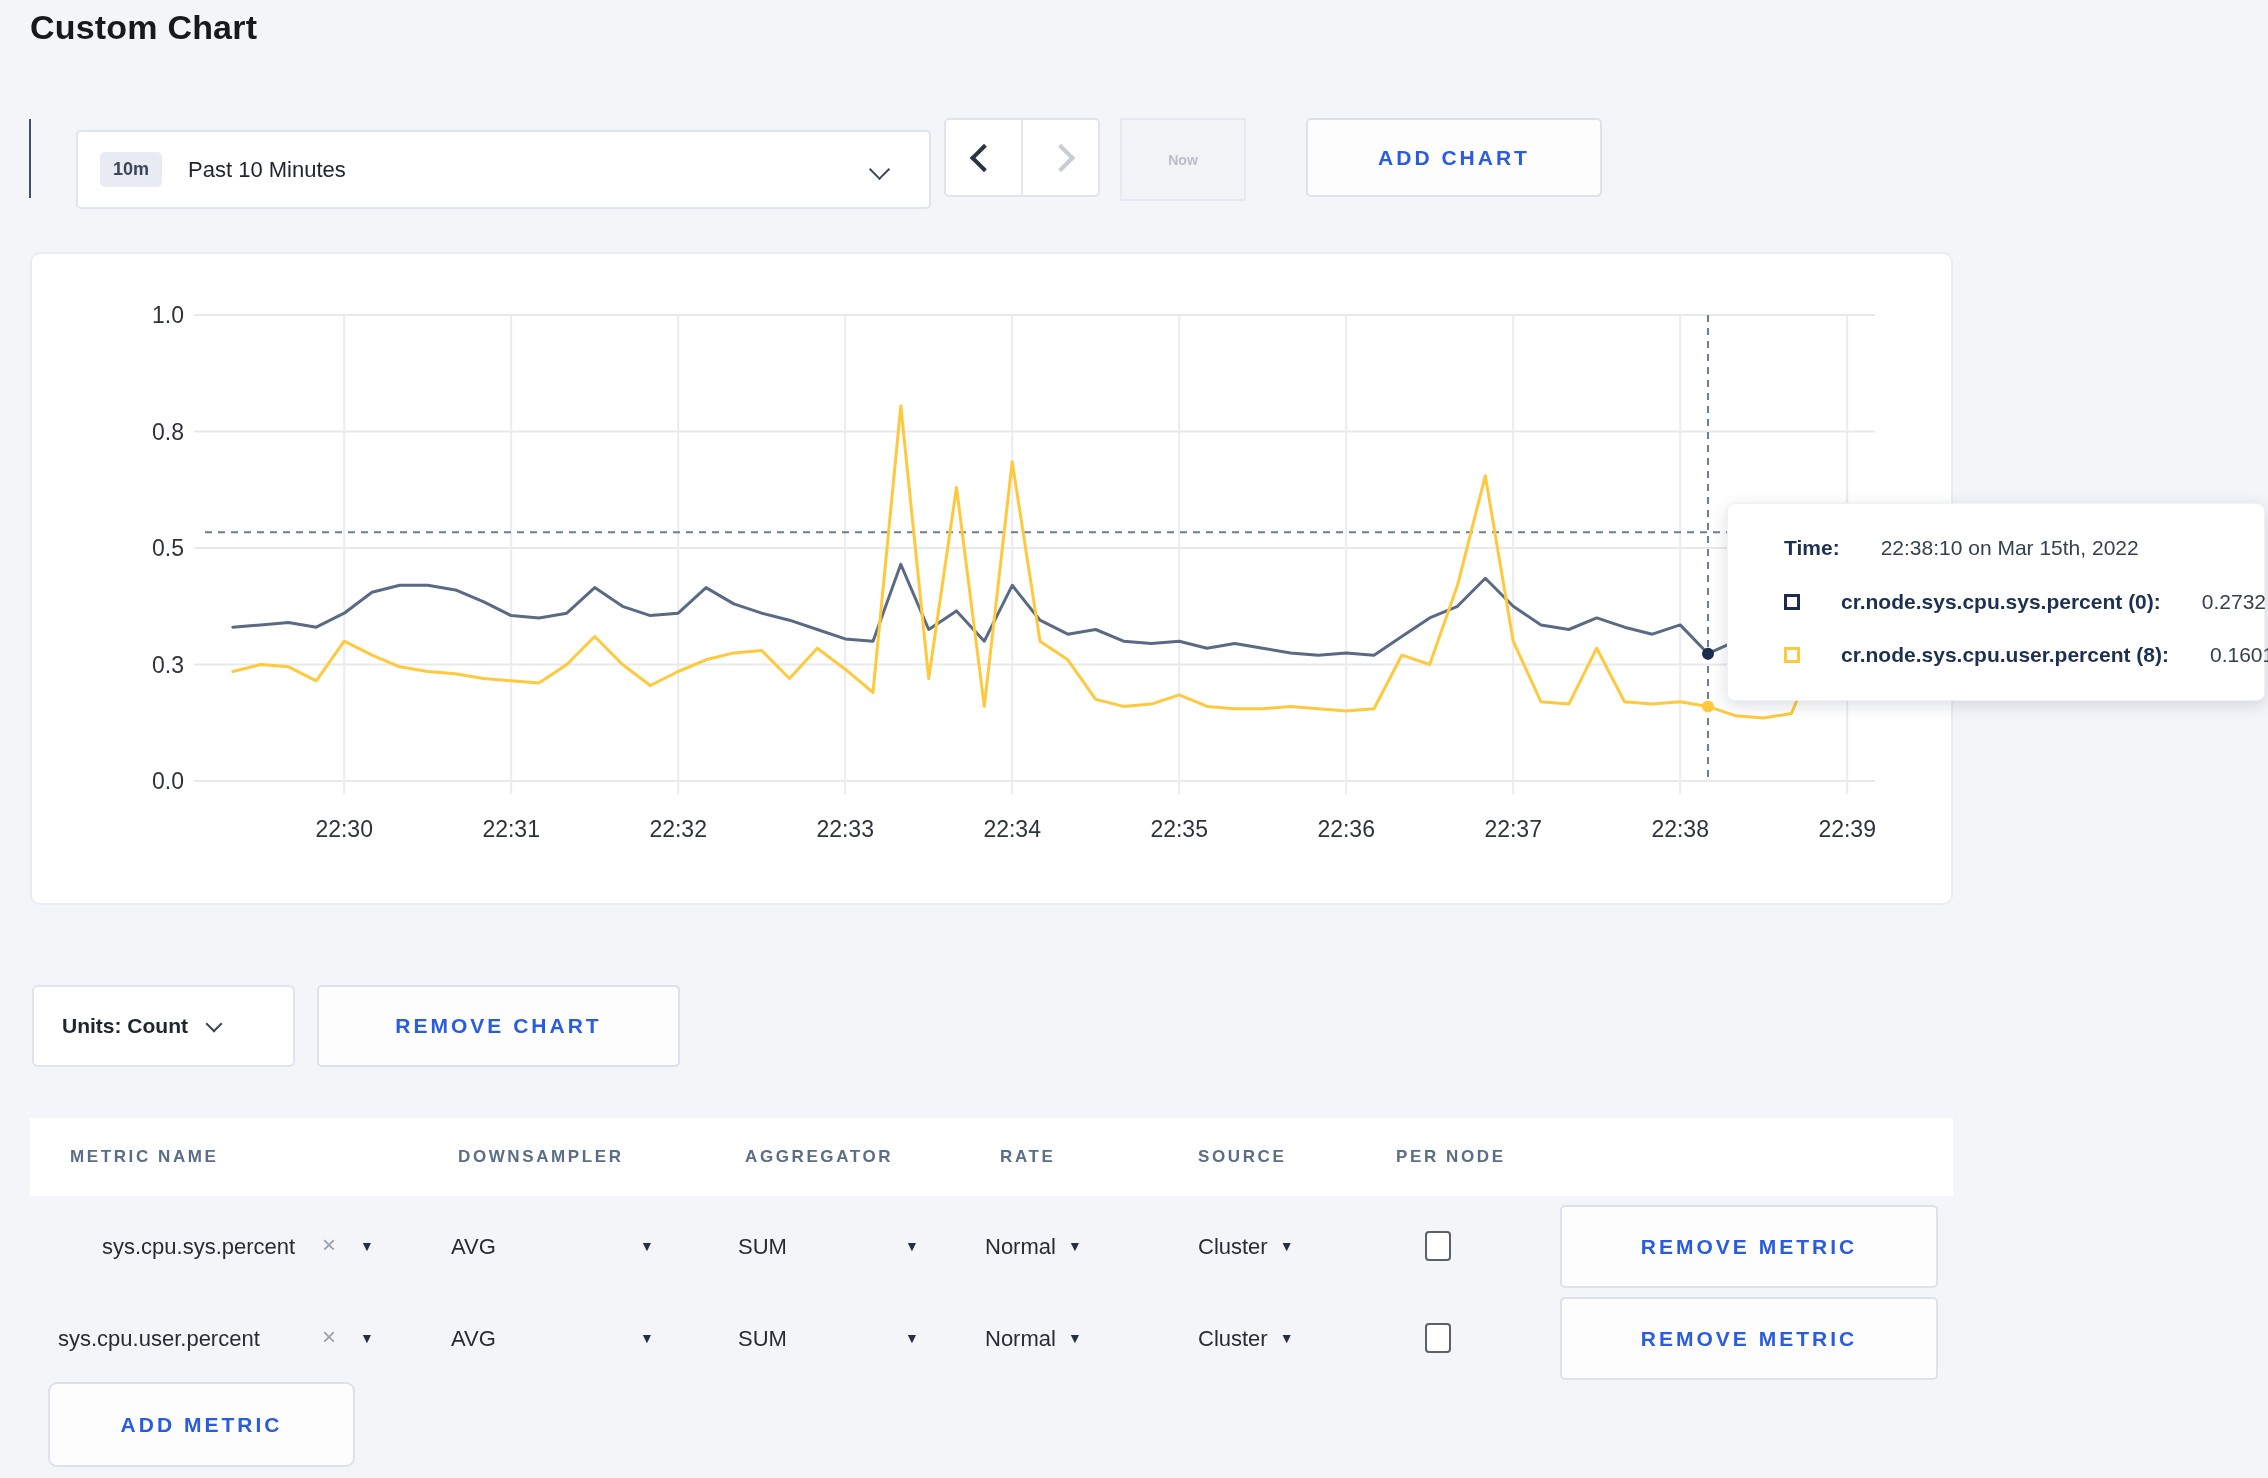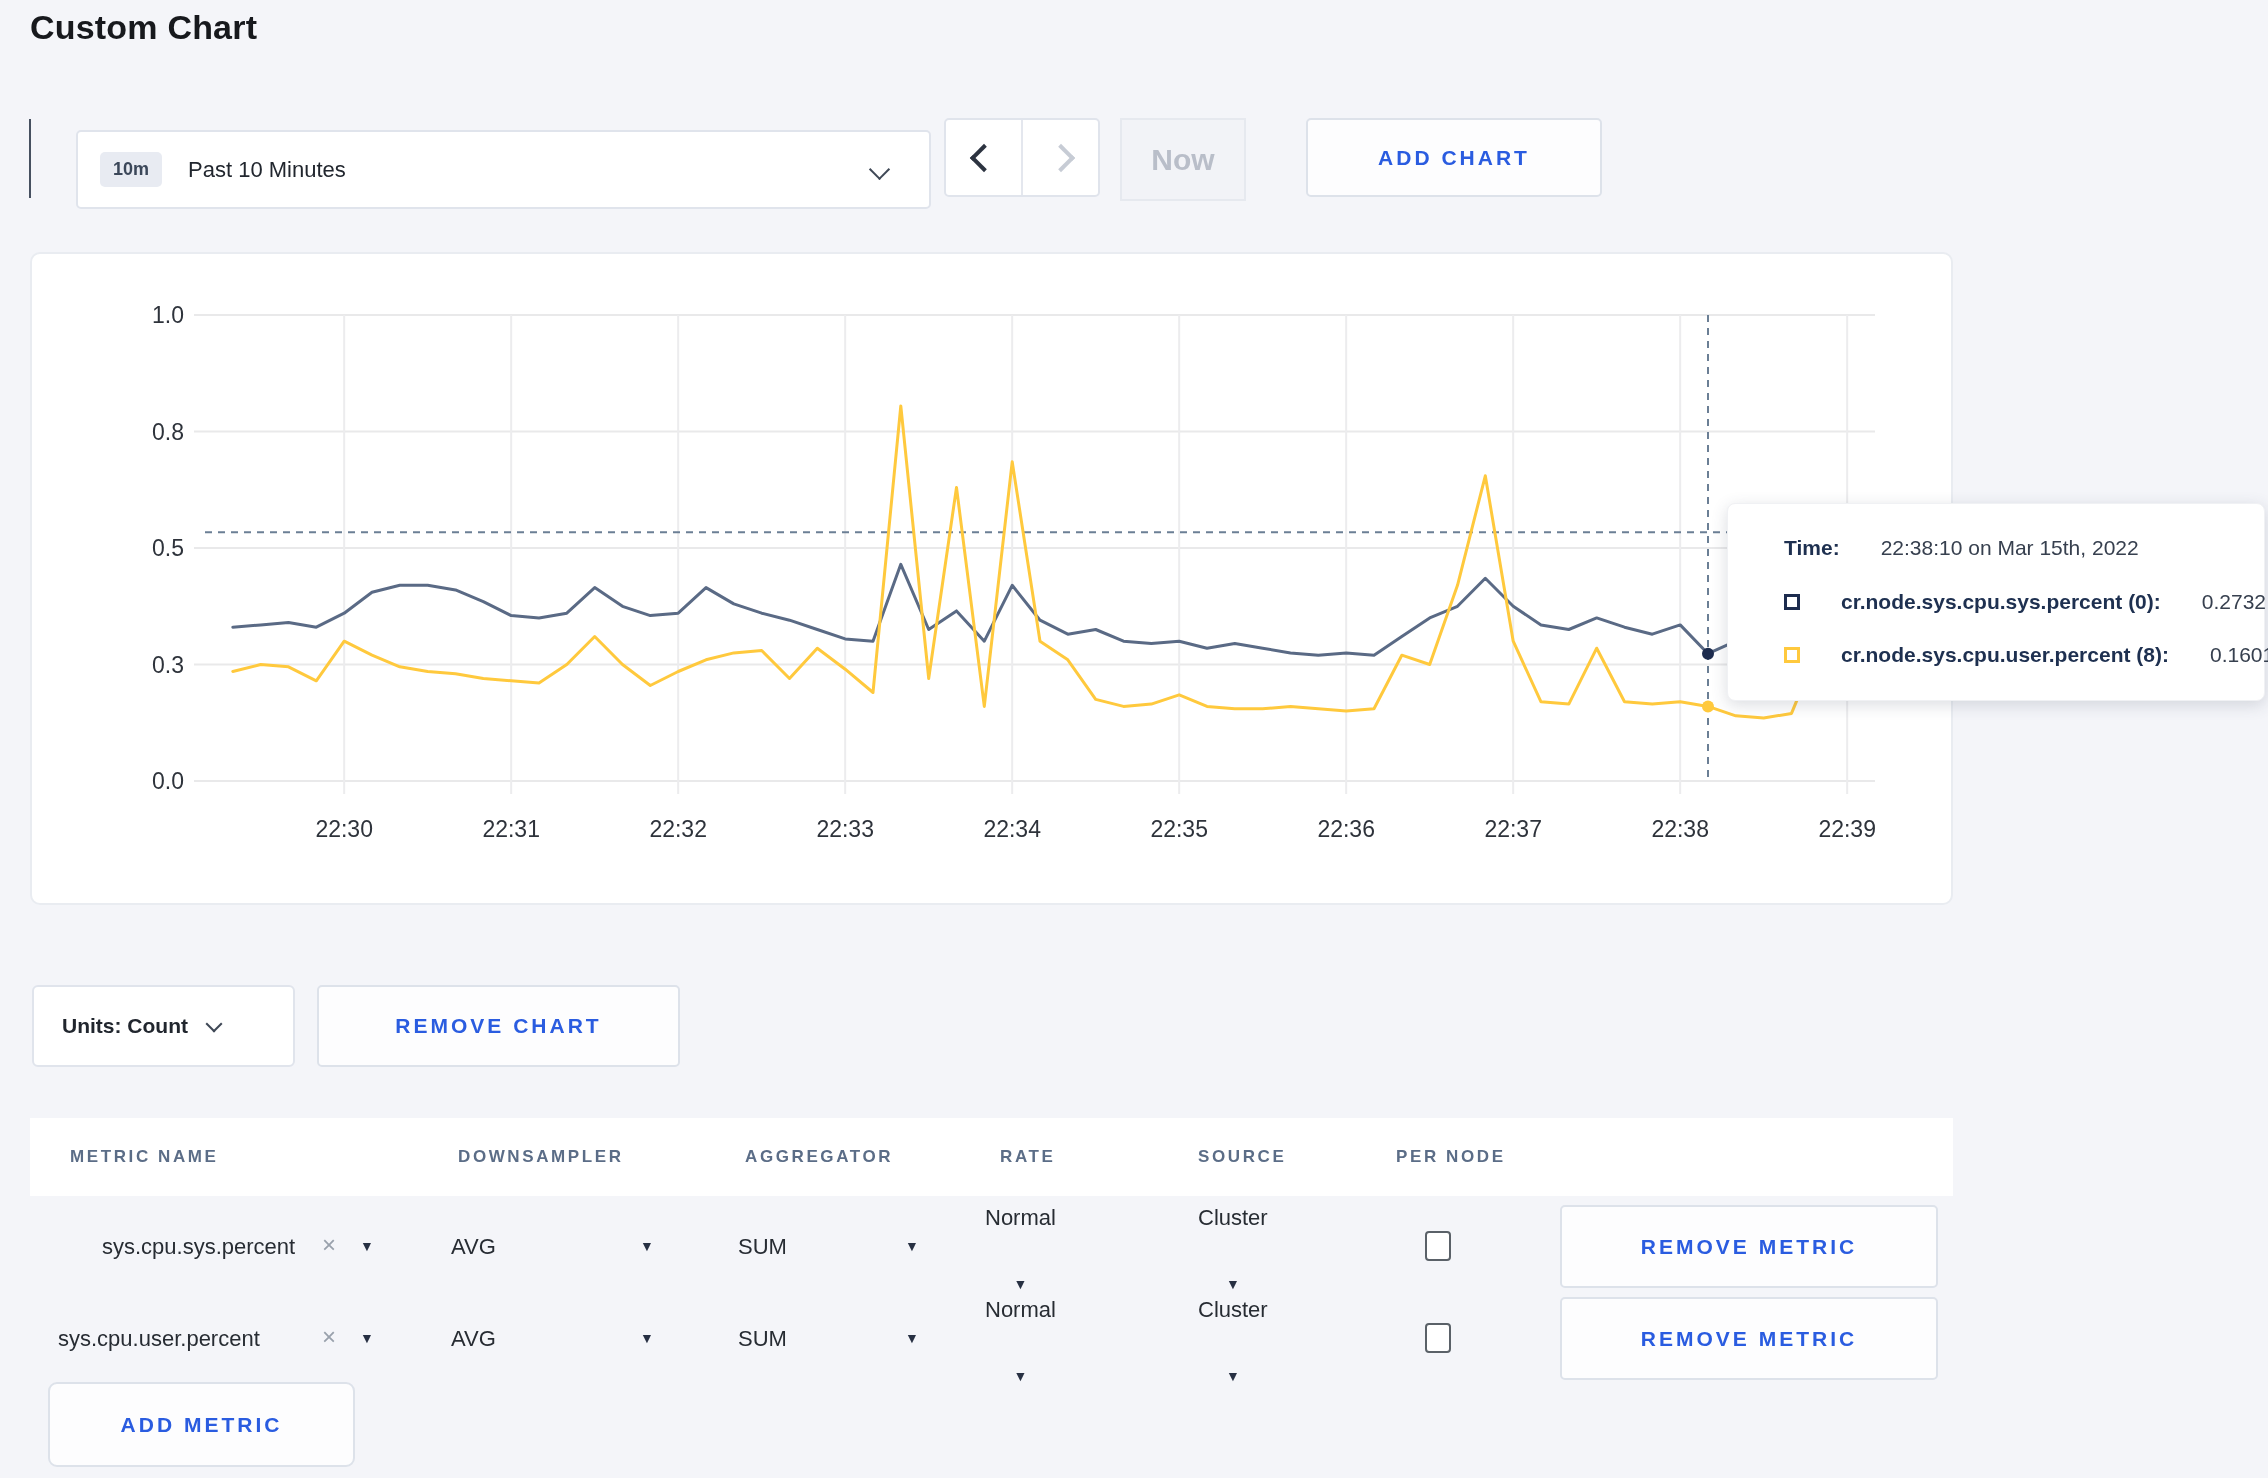--- a/index.html
+++ b/index.html
@@ -16,21 +16,21 @@
   .range-badge{margin-left:22px;background:#e8ebf2;border-radius:5px;padding:7px 13px;font-size:18px;font-weight:700;color:#3b4759;}
   .range-label{margin-left:26px;font-size:22px;color:#21262e;}
   .chev{width:13px;height:13px;border-right:2px solid #3f4856;border-bottom:2px solid #3f4856;transform:rotate(45deg);display:inline-block;}
   .time-dropdown .chev{position:absolute;right:42px;top:30px;}
   .arrow-group{left:944px;top:118px;width:156px;height:79px;display:flex;padding:0;}
   .arrow-cell{flex:1;display:flex;align-items:center;justify-content:center;cursor:pointer;}
   .arrow-cell.first{border-right:2px solid #e4e7ee;}
   .chev-big{width:16px;height:16px;border-style:solid;border-color:#2c3340;border-width:0 4px 4px 0;display:inline-block;}
   .chev-left{transform:rotate(135deg);}
   .chev-right{transform:rotate(-45deg);border-color:#c7ccd5;}
-  .now-btn{left:1120px;top:118px;width:122px;height:79px;display:flex;align-items:center;justify-content:center;font-size:30px;font-weight:600;color:#b9bec9;background:#f2f3f7;border:2px solid #e6e9ef;}
+  .now-btn{left:1120px;top:118px;width:122px;height:79px;display:flex;align-items:center;justify-content:center;font-size:14px;font-weight:600;color:#b9bec9;background:#f2f3f7;border:2px solid #e6e9ef;}
   .btn-blue{background:#fdfdfe;border:2px solid #dde2ea;border-radius:5px;color:#2a5ce0;font-weight:600;letter-spacing:3px;font-size:21px;display:flex;align-items:center;justify-content:center;cursor:pointer;box-sizing:border-box;}
   .add-chart{left:1306px;top:118px;width:296px;height:79px;}
 
   
   .chart-panel{left:30px;top:252px;width:1923px;height:653px;background:#fff;border:2px solid #e9ecf1;border-radius:10px;box-sizing:border-box;}
   .chart-svg{position:absolute;left:0;top:0;}
   .axis-text{font-family:"Liberation Sans",sans-serif;font-size:23px;fill:#2e333b;}
 
   
   .tooltip{left:1727px;top:503px;width:536px;height:196px;background:#fff;border:1px solid #f0f1f4;border-radius:8px;box-shadow:0 4px 16px rgba(55,65,90,.18);z-index:5;}
@@ -46,21 +46,21 @@
   .remove-chart{left:317px;top:985px;width:363px;height:82px;}
 
   
   .table-header{left:30px;top:1118px;width:1923px;height:78px;background:#fff;}
   .th{position:absolute;top:0;line-height:78px;font-size:17px;font-weight:700;letter-spacing:2.6px;color:#5b6d87;}
   .mrow{left:30px;width:1923px;height:83px;}
   .cell{position:absolute;top:0;line-height:83px;font-size:22px;color:#272c33;white-space:nowrap;}
   .caret{font-size:14px;color:#273043;cursor:pointer;}
   .caret.abs-caret{position:absolute;top:0;line-height:83px;}
   .clear-x{position:absolute;top:0;line-height:80px;font-size:24px;color:#99a1ac;cursor:pointer;}
-  .inline-select{display:flex;align-items:center;gap:12px;height:83px;cursor:pointer;flex-direction:column;}
+  .inline-select{display:flex;align-items:center;gap:12px;height:83px;cursor:pointer;}
   .inline-select .txt{font-size:22px;color:#272c33;line-height:normal;}
   .checkbox{position:absolute;left:1395px;top:26px;width:26px;height:30px;background:#fff;border:2px solid #5a6168;border-radius:4px;cursor:pointer;box-sizing:border-box;}
   .remove-metric{position:absolute;left:1530px;top:0;width:378px;height:83px;}
   .add-metric{left:48px;top:1382px;width:307px;height:85px;border-radius:9px;}
 </style>
 </head>
 <body>
 
 <div class="stage">
 

